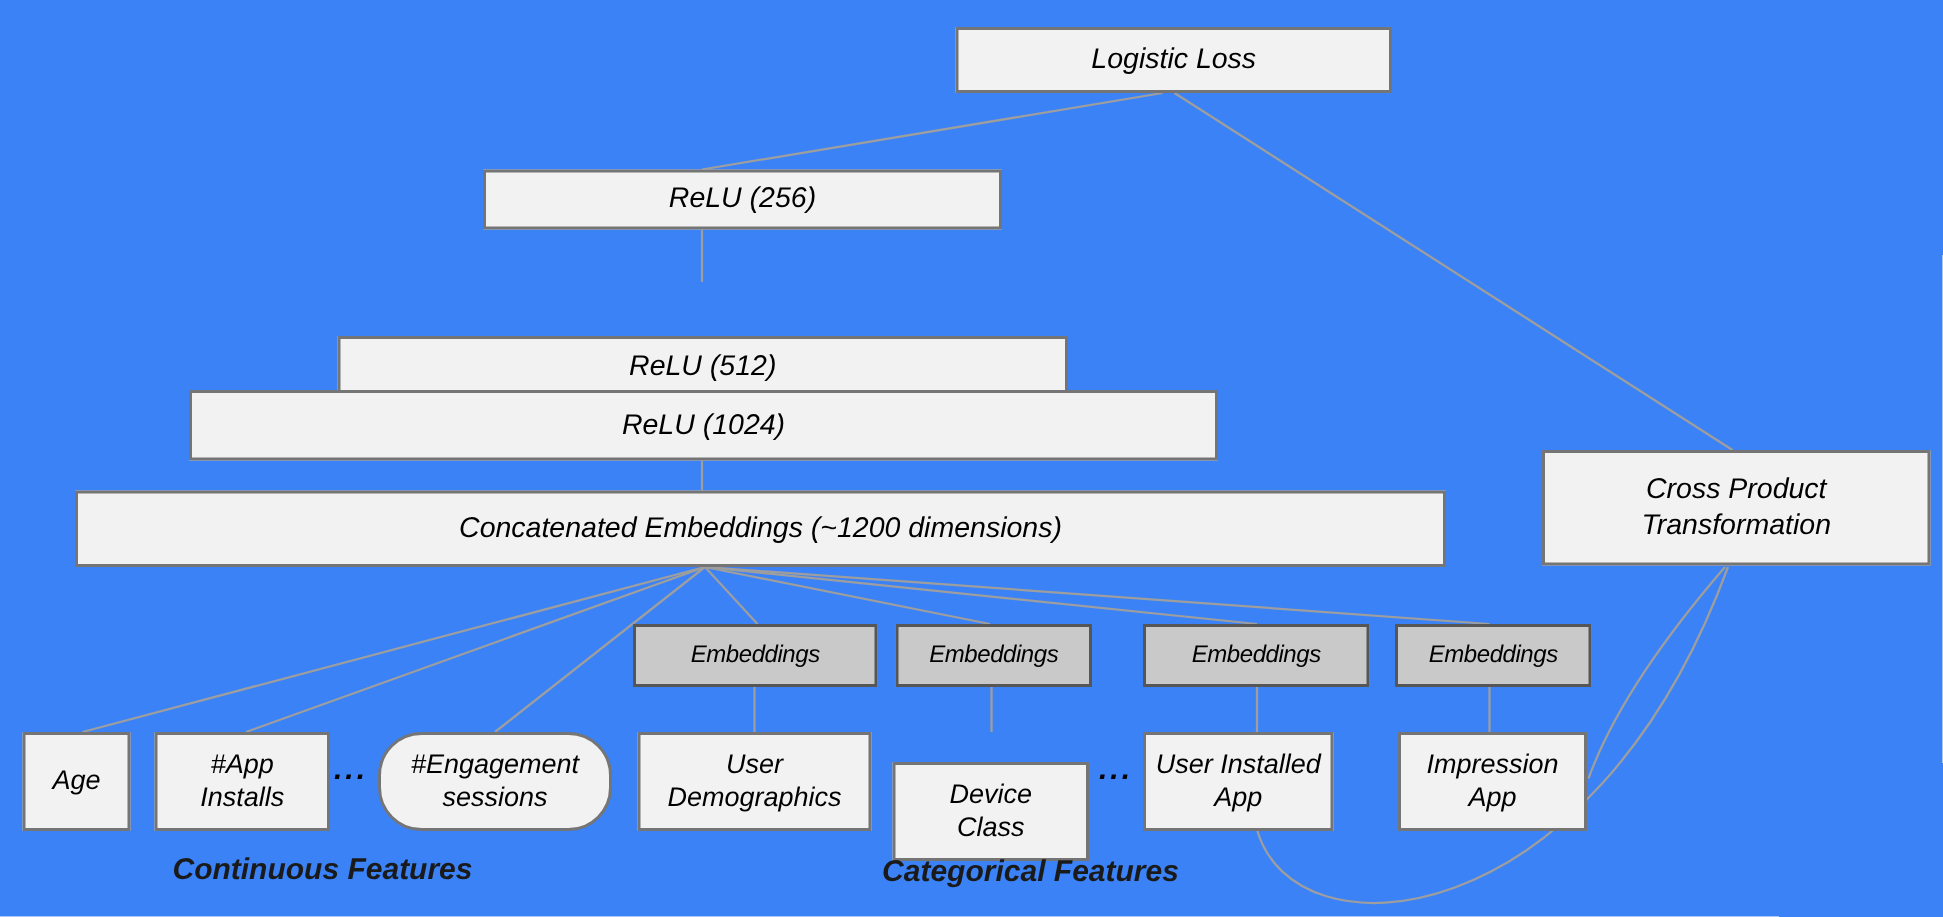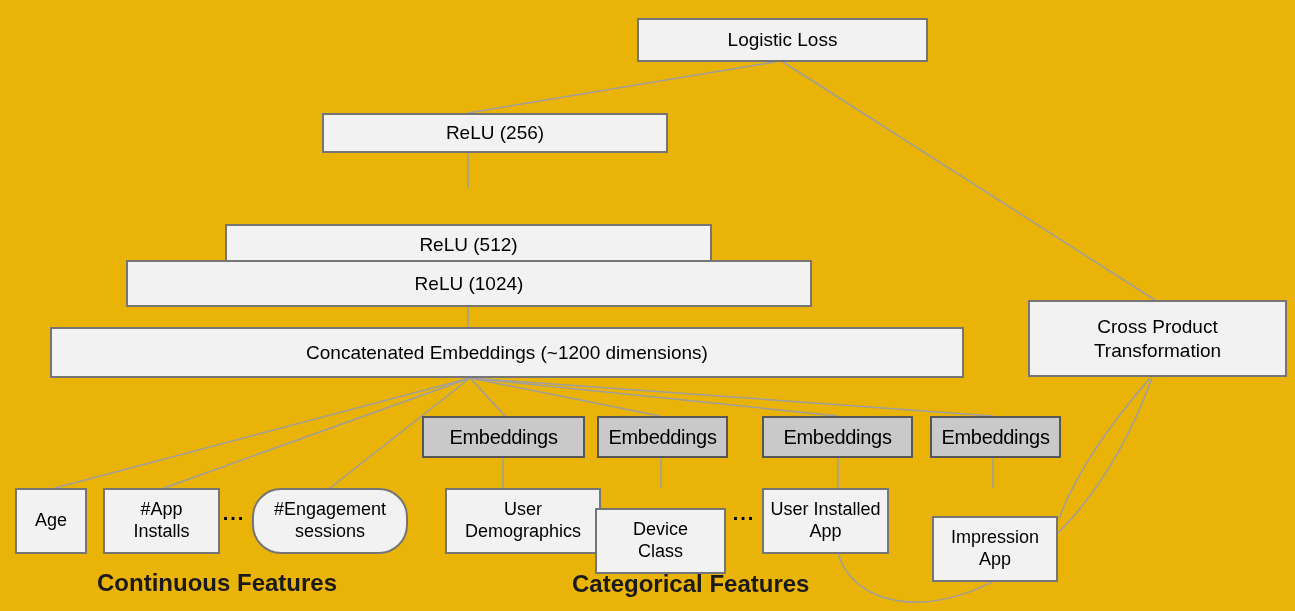--- a/index.html
+++ b/index.html
@@ -1,55 +1,56 @@
 <!DOCTYPE html>
 <html><head>
 <meta charset="utf-8">
 <style>
   html,body { margin:0; padding:0; background:#ffffff; }
   #stage {
     position:relative;
     width:1295px; height:611px;
-    background:#eab308;
+    background:#3b82f6;
     font-family:"Liberation Sans", sans-serif;
     overflow:hidden;
+    font-style:italic;
   }
   #wires { position:absolute; left:0; top:0; width:1295px; height:611px; }
   .node {
     position:absolute;
     box-sizing:border-box;
     background:#f2f2f2;
     border:2px solid #757575;
     display:flex;
     flex-direction:column;
     align-items:center;
     justify-content:center;
     text-align:center;
     color:#000;
     font-size:19px;
     line-height:1.22;
   }
   .node.feature { font-size:18px; }
   .node.emb {
     background:#c9c9c9;
     border:2px solid #565656;
-    font-size:20px;
+    font-size:16px;
     letter-spacing:-0.3px;
   }
   .dots {
     position:absolute;
     font-size:20px;
     font-weight:bold;
     letter-spacing:2px;
     color:#000;
     text-align:center;
   }
   .group-label {
     position:absolute;
-    font-size:24px;
+    font-size:20px;
     font-weight:bold;
     color:#1a1a1a;
     text-align:center;
     white-space:nowrap;
   }
 </style>
 </head>
 <body>
 
 <div id="stage">
@@ -122,38 +123,38 @@
     <span>Installs</span>
   </div>
 
   <div class="dots" style="left:219px; top:502px; width:30px;">...</div>
 
   <div class="node feature" style="left:252px; top:488px; width:156px; height:66px;border-radius:29px;">
     <span>#Engagement</span>
     <span>sessions</span>
   </div>
 
-  <div class="node feature" style="left:445px; top:488px; width:156px; height:66px;">
+  <div class="node feature" style="left:425px; top:488px; width:156px; height:66px;">
     <span>User</span>
     <span>Demographics</span>
   </div>
 
   <div class="node feature" style="left:595px; top:508px; width:131px; height:66px;">
     <span>Device</span>
     <span>Class</span>
   </div>
 
   <div class="dots" style="left:729px; top:502px; width:30px;">...</div>
 
   <div class="node feature" style="left:762px; top:488px; width:127px; height:66px;">
     <span>User Installed</span>
     <span>App</span>
   </div>
 
-  <div class="node feature" style="left:932px; top:488px; width:126px; height:66px;margin-top:28px;">
+  <div class="node feature" style="left:932px; top:488px; width:126px; height:66px;">
     <span>Impression</span>
     <span>App</span>
   </div>
 
   <div class="group-label" style="left:97px; top:569px; width:236px;">Continuous Features</div>
   <div class="group-label" style="left:572px; top:570px; width:230px;">Categorical Features</div>
 
 </div>
 
 </body></html>

